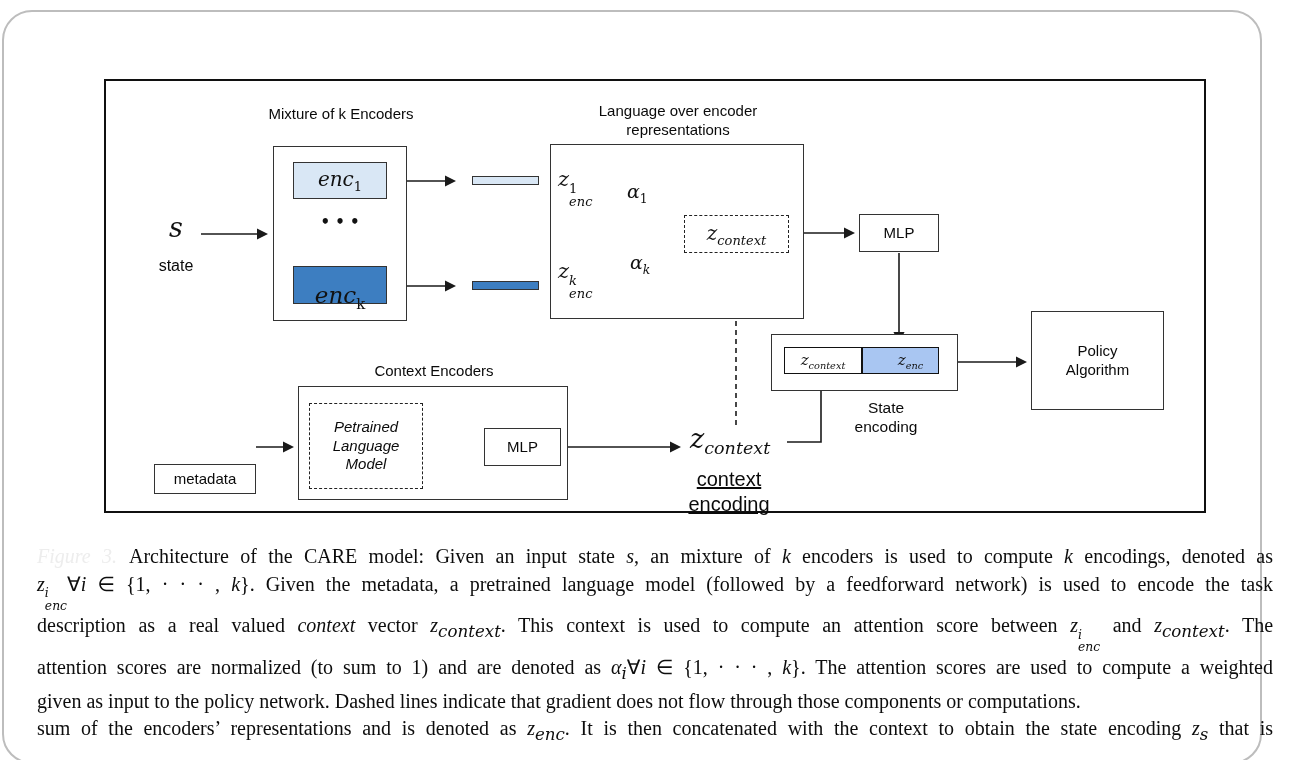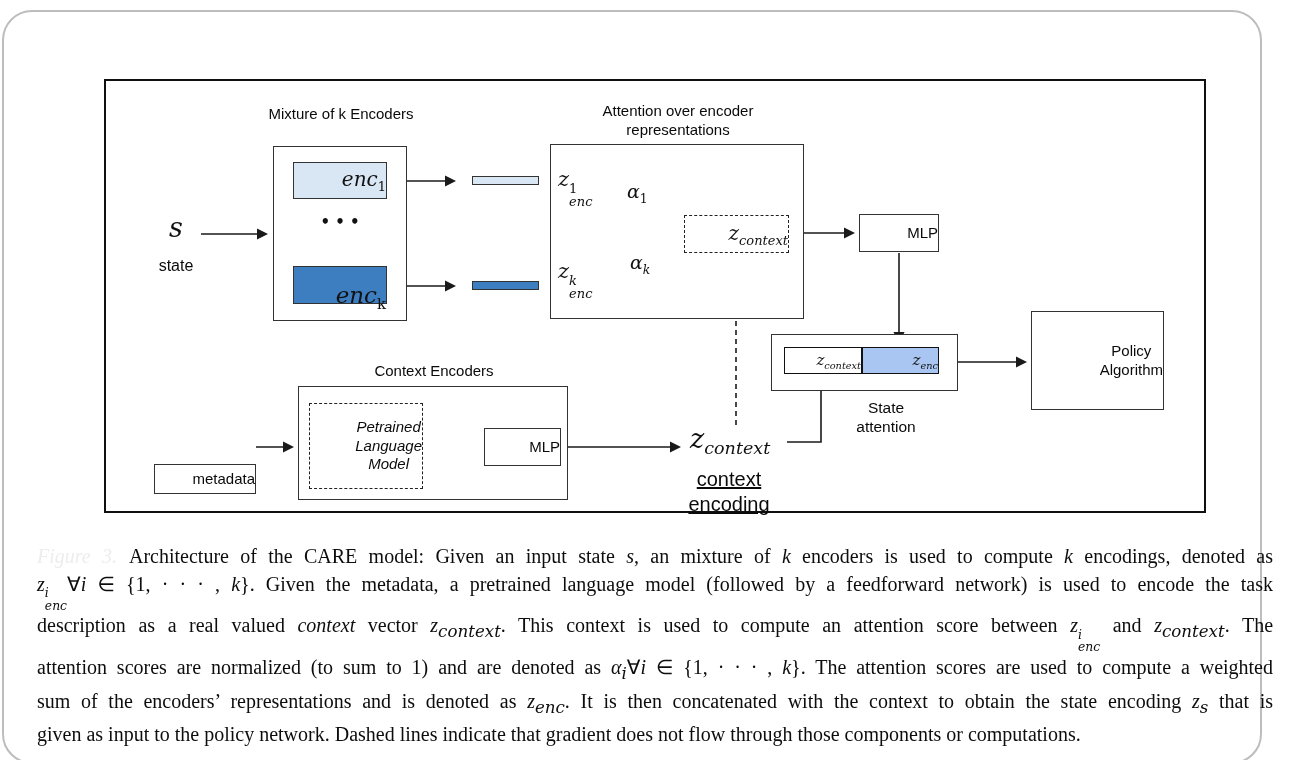--- a/index.html
+++ b/index.html
@@ -12,21 +12,21 @@
     position:absolute;left:100px;top:67px;width:1098px;height:430px;
     border:2.5px solid #101010;box-sizing:content-box;background:#fff;
   }
   .abs{position:absolute;}
   .lbl{
     font-family:"Liberation Sans",sans-serif;font-size:15px;color:#0a0a0a;
     text-align:center;line-height:1.25;
   }
   .box{
     position:absolute;border:1.7px solid #333;box-sizing:border-box;background:#fff;
-    display:flex;align-items:center;justify-content:flex-end;
+    display:flex;align-items:center;justify-content:center;
   }
   .dashedbox{border:1.6px dashed #222;}
   .math{font-family:"DejaVu Serif",serif;color:#111;}
   .math i{font-style:italic;}
   .math sub{font-size:0.65em;}
   .math sup{font-size:0.65em;}
   .ss{display:inline-flex;flex-direction:column;align-items:flex-start;
       font-size:0.62em;line-height:1.02;vertical-align:-0.52em;}
   .ss sup,.ss sub{font-size:inherit;line-height:inherit;}
   .bar{position:absolute;border:1.6px solid #333;box-sizing:border-box;height:9px;width:67px;}
@@ -84,21 +84,21 @@
       <span class="math" style="font-size:23px;margin-top:24px;"><i>enc</i><sub>k</sub></span>
     </div>
 
     <div class="abs math" style="left:50px;top:131px;width:40px;text-align:center;font-size:27px;"><i>s</i></div>
     <div class="abs lbl" style="left:40px;top:175px;width:60px;font-size:16px;">state</div>
 
     <div class="bar enc-light" style="left:366px;top:95px;"></div>
     <div class="bar enc-dark" style="left:366px;top:200px;"></div>
 
     <div class="abs lbl" style="left:476px;top:21px;width:192px;">
-      <div>Attention over encoder</div>
+      <div>Language over encoder</div>
       <div>representations</div>
     </div>
     <div class="box" style="left:444px;top:63px;width:254px;height:175px;"></div>
     <div class="abs math" style="left:452px;top:86px;font-size:21px;"><i>z</i><span class="ss">
           <sup>1</sup>
           <sub><i>enc</i></sub>
         </span></div>
     <div class="abs math" style="left:521px;top:99px;font-size:19px;"><i>α</i><sub>1</sub></div>
     <div class="abs math" style="left:452px;top:178px;font-size:21px;"><i>z</i><span class="ss">
           <sup><i>k</i></sup>
@@ -115,21 +115,21 @@
 
     <div class="box" style="left:665px;top:253px;width:187px;height:57px;"></div>
     <div class="box" style="left:678px;top:266px;width:78px;height:27px;border-color:#111;">
       <span class="math" style="font-size:15px;"><i>z</i><sub><i>context</i></sub></span>
     </div>
     <div class="box zenc-fill" style="left:756px;top:266px;width:77px;height:27px;border-color:#111;">
       <span class="math" style="font-size:15px;margin-left:20px;"><i>z</i><sub><i>enc</i></sub></span>
     </div>
     <div class="abs lbl" style="left:728px;top:317px;width:104px;font-size:15.5px;">
       <div>State</div>
-      <div>attention</div>
+      <div>encoding</div>
     </div>
 
     <div class="box" style="left:925px;top:230px;width:133px;height:99px;">
       <div class="lbl">
         <div>Policy</div>
         <div>Algorithm</div>
       </div>
     </div>
 
     <div class="abs lbl" style="left:254px;top:281px;width:148px;">Context Encoders</div>
@@ -159,17 +159,17 @@
     </div>
     <div class="cap-line"><i>z</i><span class="ss">
           <sup><i>i</i></sup>
           <sub><i>enc</i></sub>
         </span>∀<i>i</i> ∈ {1, · · · , <i>k</i>}. Given the metadata, a pretrained language model (followed by a feedforward network) is used to encode the task</div>
     <div class="cap-line">description as a real valued <i>context</i> vector <i>z</i><sub><i>context</i></sub>. This context is used to compute an attention score between <i>z</i><span class="ss">
           <sup><i>i</i></sup>
           <sub><i>enc</i></sub>
         </span> and <i>z</i><sub><i>context</i></sub>. The</div>
     <div class="cap-line">attention scores are normalized (to sum to 1) and are denoted as <i>α</i><sub><i>i</i></sub>∀<i>i</i> ∈ {1, · · · , <i>k</i>}. The attention scores are used to compute a weighted</div>
+    <div class="cap-line last">given as input to the policy network. Dashed lines indicate that gradient does not flow through those components or computations.</div>
     <div class="cap-line">sum of the encoders’ representations and is denoted as <i>z</i><sub><i>enc</i></sub>. It is then concatenated with the context to obtain the state encoding <i>z</i><sub><i>s</i></sub> that is</div>
-    <div class="cap-line last">given as input to the policy network. Dashed lines indicate that gradient does not flow through those components or computations.</div>
   </div>
 
 </div>
 
 </body></html>

